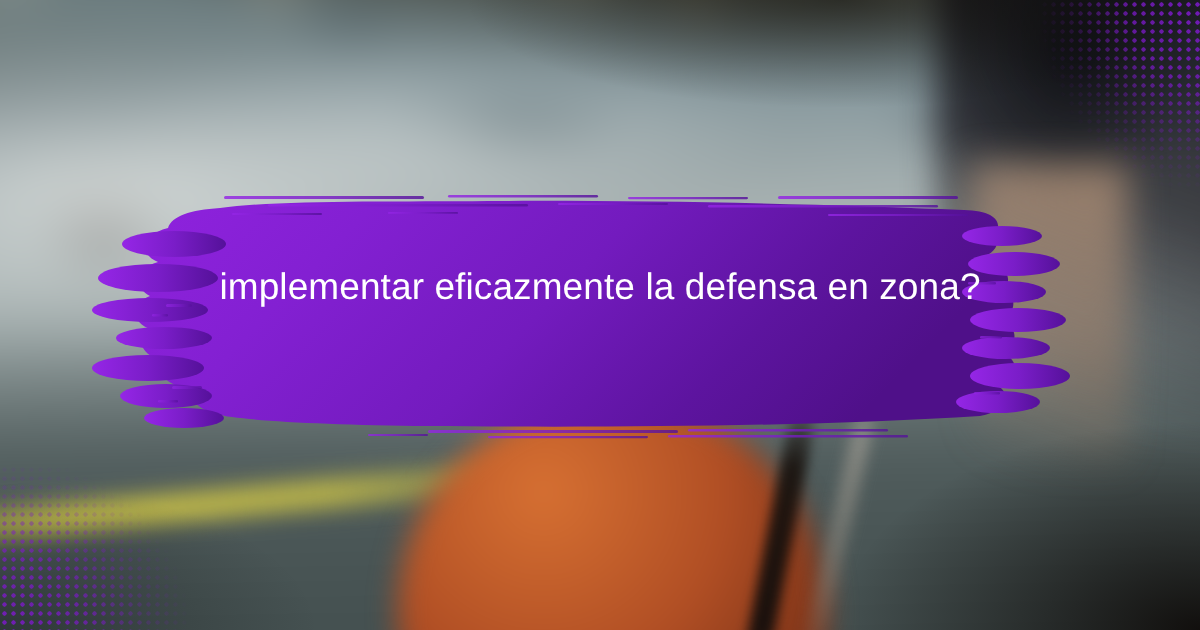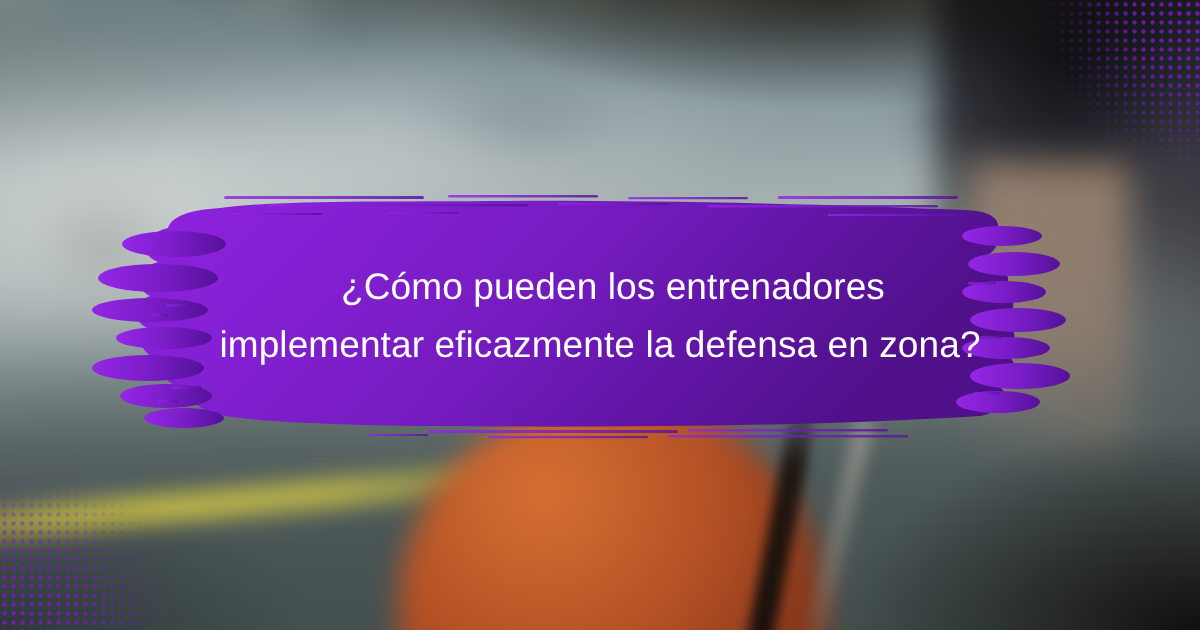--- a/index.html
+++ b/index.html
@@ -301,17 +301,16 @@
         <rect x="44" y="200" width="30" height="3" rx="1.5"></rect>
         <rect x="30" y="214" width="20" height="2.4" rx="1.2"></rect>
         <rect x="840" y="96" width="28" height="2.6" rx="1.3"></rect>
         <rect x="852" y="150" width="22" height="2.4" rx="1.2"></rect>
         <rect x="846" y="206" width="26" height="2.6" rx="1.3"></rect>
       </g>
     </svg>
   </div>
 
   <div class="headline">
-    <span class="ln ln1">¿Cómo pueden los entrenadores</span>
     <span class="ln ln2">implementar eficazmente la defensa en zona?</span>
   </div>
 
 </div>
 
 </body></html>

